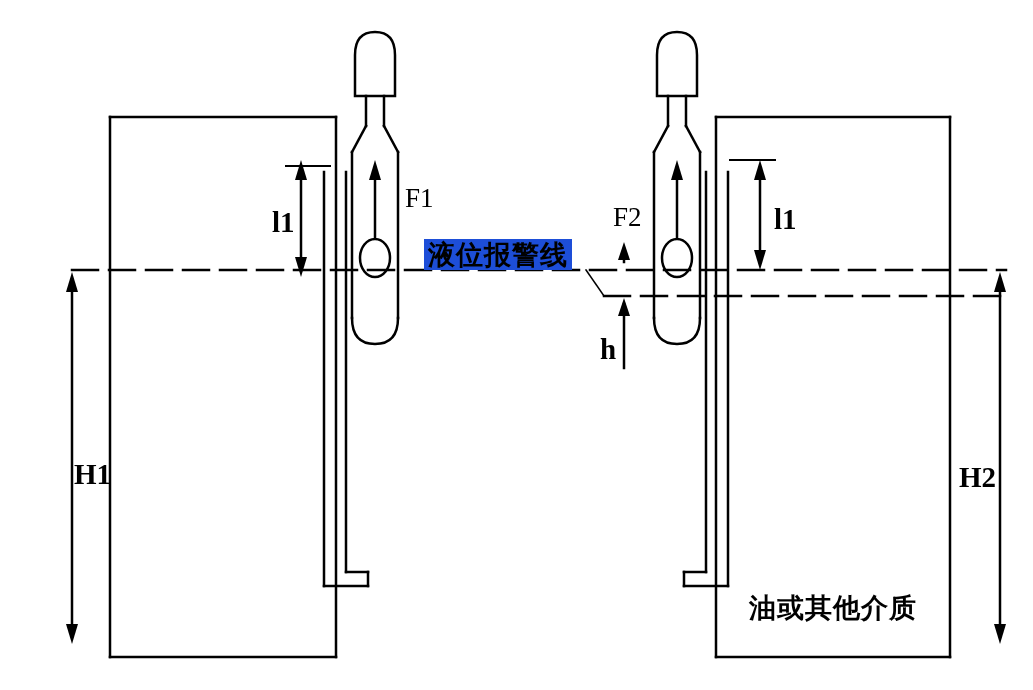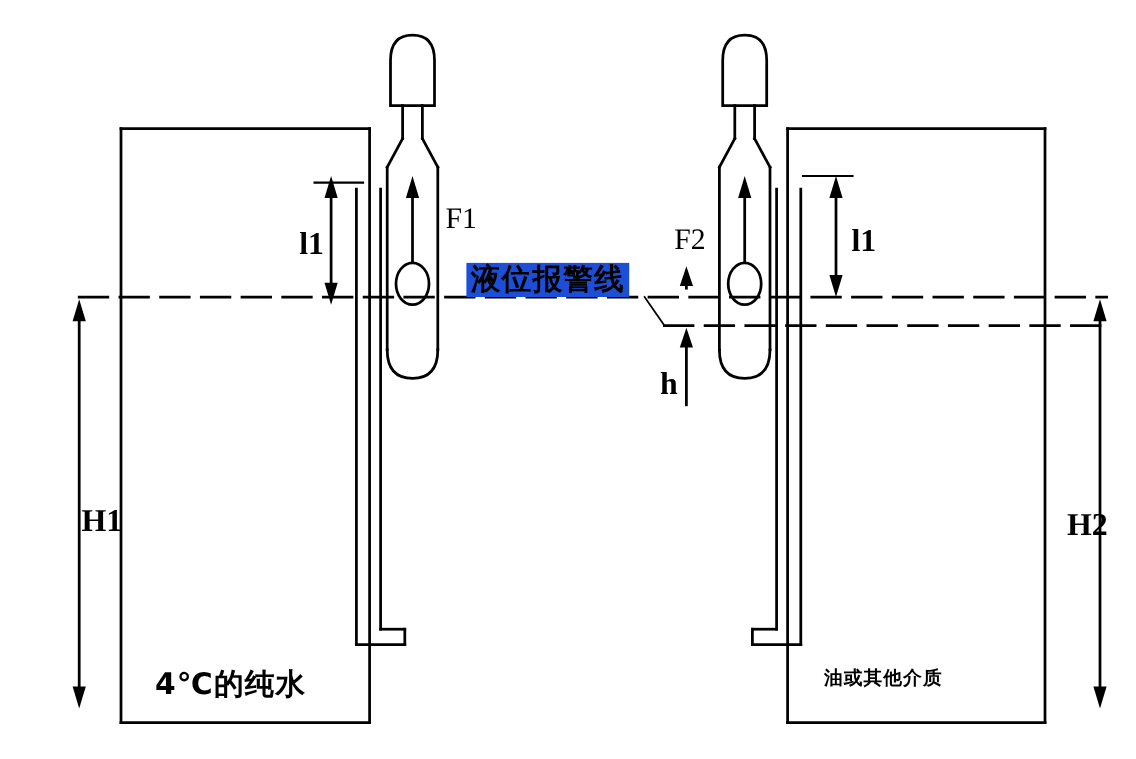--- a/index.html
+++ b/index.html
@@ -138,23 +138,22 @@
   <div class="lbl lbl-serif" style="left:405px; top:185px; font-size:27px;">F1</div>
 
   <div class="lbl lbl-serif" style="left:613px; top:185px; font-size:27px;margin-top:19px;">F2</div>
 
   <div class="lbl lbl-serif" style="left:272px; top:208px; font-size:29px; font-weight:700;">l1</div>
 
   <div class="lbl lbl-serif" style="left:774px; top:205px; font-size:29px; font-weight:700;">l1</div>
 
   <div class="lbl lbl-serif" style="left:30px; top:460px; font-size:29px; font-weight:700;margin-left:44px;">H1</div>
 
-  <div class="lbl lbl-serif" style="left:959px; top:463px; font-size:29px; font-weight:700;margin-left:11px;">H2</div>
+  <div class="lbl lbl-serif" style="left:959px; top:463px; font-size:29px; font-weight:700;">H2</div>
 
   <div class="lbl lbl-serif" style="left:600px; top:335px; font-size:29px; font-weight:700;">h</div>
 
   <div class="lbl lbl-cjk" style="left:424px; top:239px; font-size:27px; letter-spacing:1px; background:#1d4ed8; padding:2px 4px;">液位报警线</div>
 
-  <div class="lbl lbl-cjk" style="left:141px; top:609px; font-size:27px; letter-spacing:1px;">4℃的纯水</div>
 
-  <div class="lbl lbl-cjk" style="left:749px; top:609px; font-size:17px; letter-spacing:1px;">油或其他介质</div>
+  <div class="lbl lbl-cjk" style="left:749px; top:594px; font-size:27px; letter-spacing:1px;">油或其他介质</div>
 
 </div>
 
 </body></html>

